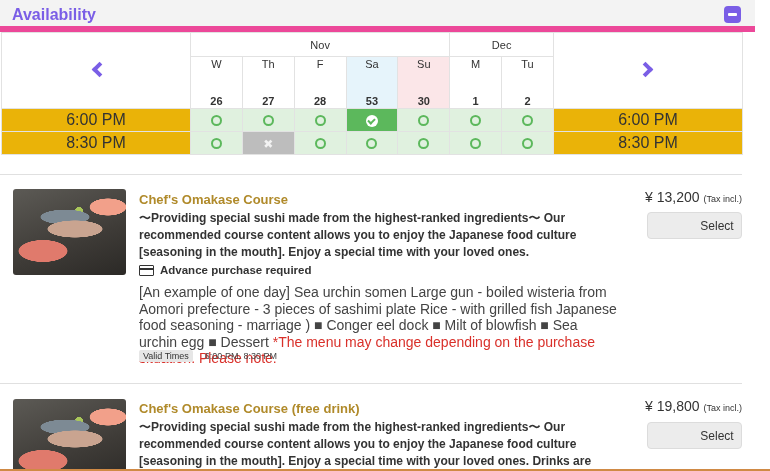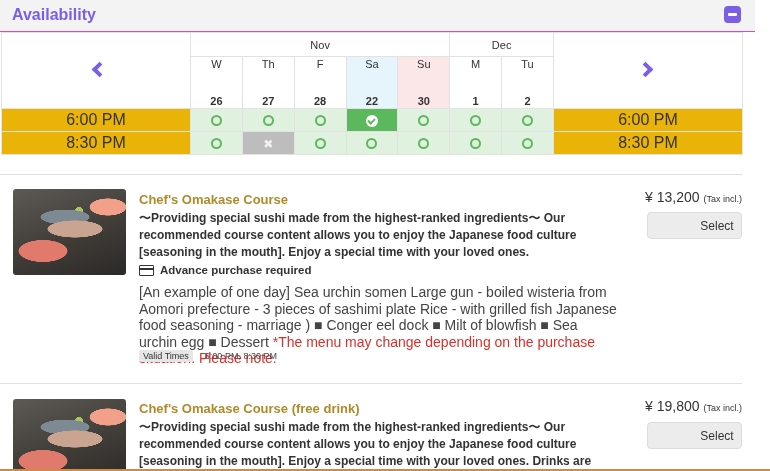--- a/index.html
+++ b/index.html
@@ -1,19 +1,19 @@
 <!DOCTYPE html>
 <html><head>
 <meta charset="utf-8">
 <style>
   * { box-sizing: border-box; margin: 0; padding: 0; }
   html, body { width: 770px; height: 471px; overflow: hidden; background: #ffffff; }
   body { font-family: "Liberation Sans", "DejaVu Sans", sans-serif; color: #333; position: relative; }
 
-  .avail-header { position: absolute; left: 0; top: 0; width: 755px; height: 32px; background: #f3f3f3; border-bottom: 1px solid #ec4899; }
+  .avail-header { position: absolute; left: 0; top: 0; width: 755px; height: 32px; background: #f3f3f3; border-bottom: 6px solid #ec4899; }
   .avail-title { position: absolute; left: 12px; top: 6px; font-size: 16px; font-weight: bold; color: #7a5ee6; }
   .collapse-btn { position: absolute; left: 724px; top: 6px; width: 17px; height: 17px; border-radius: 4px; background: #7a5ee6; cursor: pointer; }
   .collapse-btn::after { content: ""; position: absolute; left: 4px; top: 7px; width: 9px; height: 3px; background: #fff; border-radius: 1px; }
 
   table.avail { position: absolute; left: 1px; top: 32px; border-collapse: collapse; table-layout: fixed; width: 742px; font-size: 12px; border-radius: 29px; }
   table.avail td, table.avail th { border: 1px solid #e2e2e2; text-align: center; font-weight: normal; padding: 0; }
   .nav-cell { width: 189px; background: #fff; }
   .day-col { width: 53.7px; }
   .month-cell { height: 24px; font-size: 11px; color: #333; }
   .day-cell { height: 34px; font-size: 11px; line-height: 14px; }
@@ -69,21 +69,21 @@
       <tr>
         <td class="nav-cell" rowspan="2"><span class="chev left"></span></td>
         <th class="month-cell" colspan="5">Nov</th>
         <th class="month-cell" colspan="2">Dec</th>
         <td class="nav-cell" rowspan="2"><span class="chev right"></span></td>
       </tr>
       <tr>
         <td class="day-cell day-col"><span>W</span><span class="num">26</span></td>
         <td class="day-cell day-col"><span>Th</span><span class="num">27</span></td>
         <td class="day-cell day-col"><span>F</span><span class="num">28</span></td>
-        <td class="day-cell day-col sat"><span>Sa</span><span class="num">22</span></td>
+        <td class="day-cell day-col sat"><span>Sa</span><span class="num">53</span></td>
         <td class="day-cell day-col sun"><span>Su</span><span class="num">30</span></td>
         <td class="day-cell day-col"><span>M</span><span class="num">1</span></td>
         <td class="day-cell day-col"><span>Tu</span><span class="num">2</span></td>
       </tr>
       <tr>
         <td class="time-cell">6:00 PM</td>
         <td class="slot"><span class="circle"></span></td>
         <td class="slot"><span class="circle"></span></td>
         <td class="slot"><span class="circle"></span></td>
         <td class="slot selected"><span class="check"></span></td>

